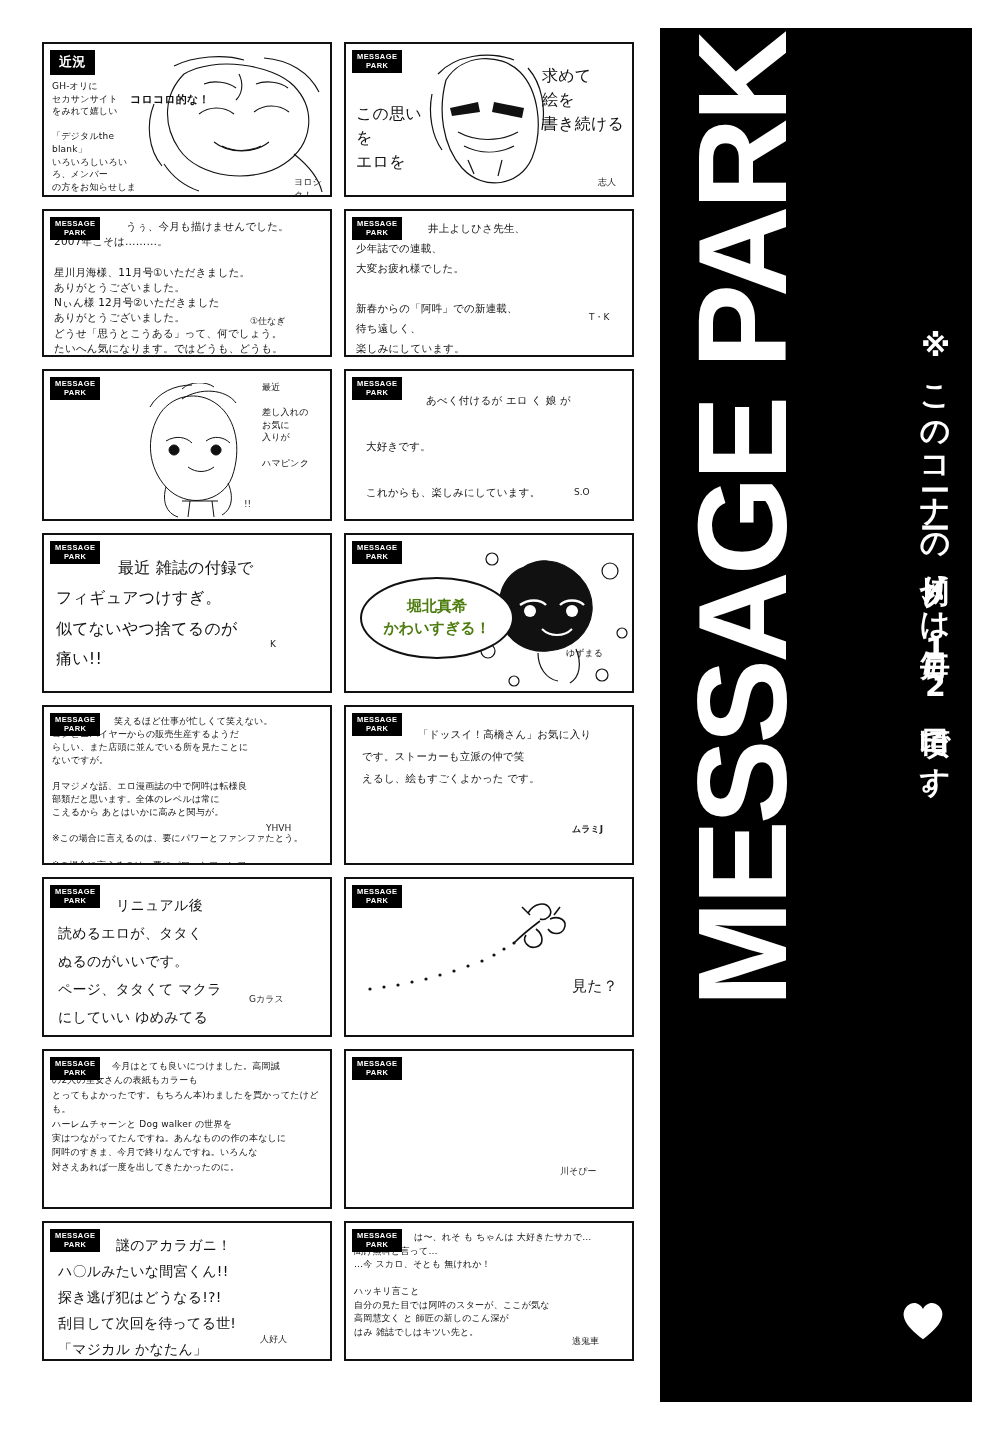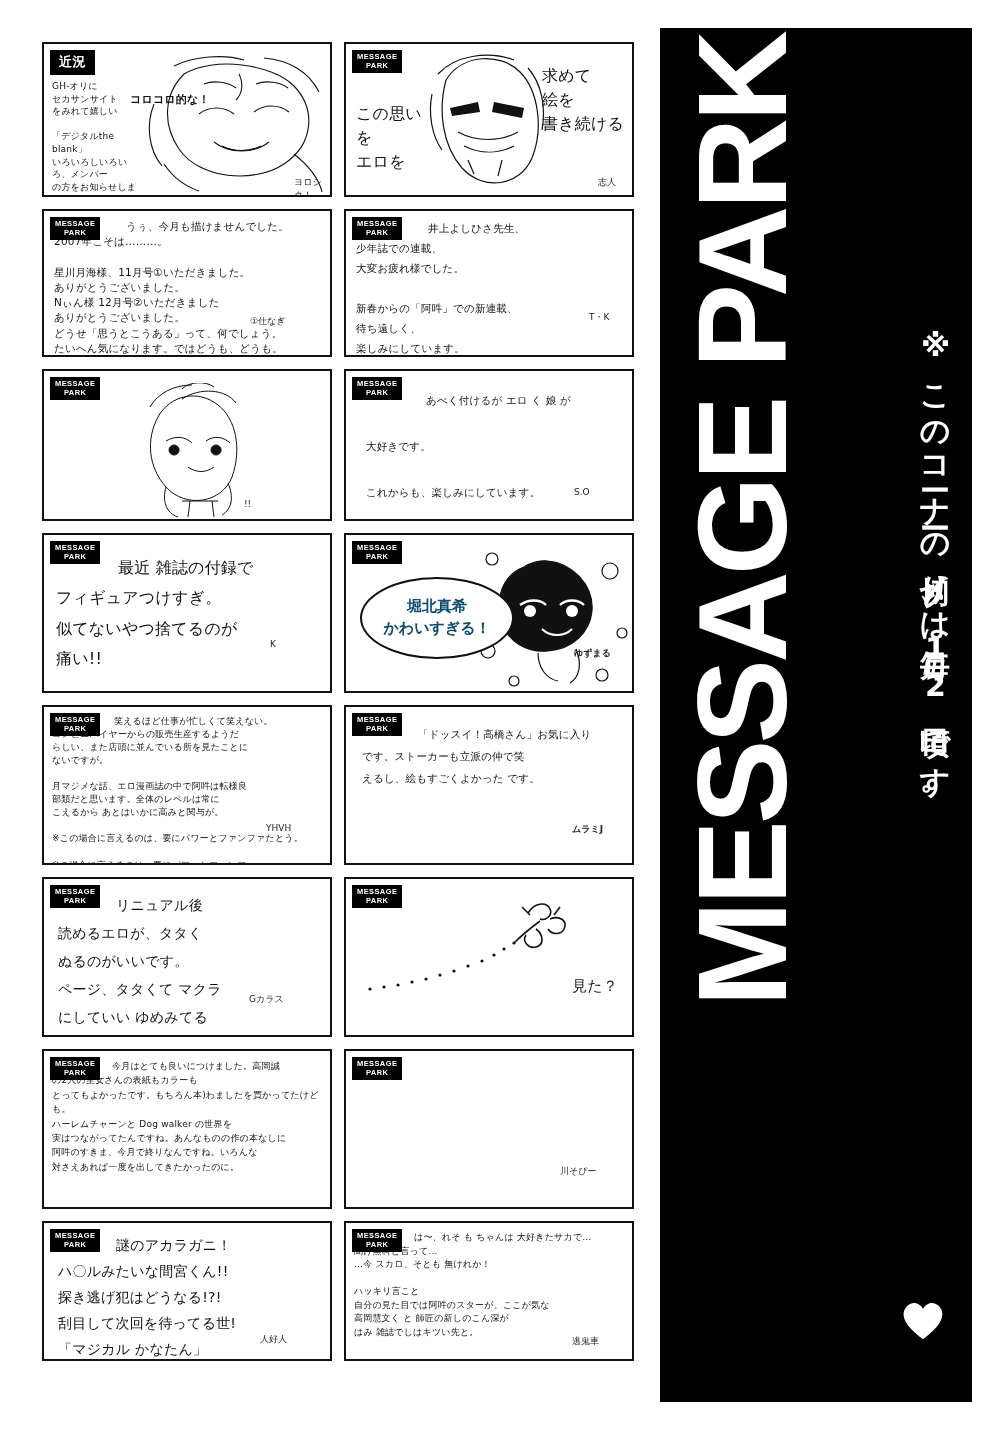--- a/index.html
+++ b/index.html
@@ -136,21 +136,21 @@
     border-radius: 50%;
     background: #fff;
     display: flex;
     align-items: center;
     justify-content: center;
     text-align: center;
     font-family: "DejaVu Sans", sans-serif;
     font-weight: bold;
     font-size: 15px;
     line-height: 1.45;
-    color: #0c4a6e;
+    color: #4d7c0f;
     white-space: pre-line;
   }
   .dotline { position: absolute; }
 </style>
 </head>
 <body>
 
 <div id="page">
 
   <div class="banner">
@@ -246,20 +246,27 @@
 
 新春からの「阿吽」での新連載、
 待ち遠しく、
 楽しみにしています。</div>
       <div class="sign" style="left:212px; top:100px;margin-left:31px;">T・K</div>
     </div>
 
     <div class="card" style="left:0px; top:327px; width:290px; height:152px;">
       <div class="stamp">MESSAGE
 PARK</div>
+      <div class="hand tiny" style="left:218px; top:10px; width:66px;">最近
+
+差し入れの
+お気に
+入りが
+
+ハマピンク</div>
       <svg class="sketch" style="left:78px; top:12px;" width="140" height="136" viewBox="0 0 140 136">
         <g fill="none" stroke="#111" stroke-width="1">
           <path d="M36 34 C24 56 26 84 44 104 C64 126 100 120 110 94 C120 66 114 36 96 22 C76 6 48 12 36 34 Z"></path>
           <path d="M44 58 C54 52 64 54 70 60"></path>
           <path d="M84 58 C92 52 102 54 108 60"></path>
           <path d="M52 62 a5 5 0 1 0 0.1 0" fill="#111"></path>
           <path d="M94 62 a5 5 0 1 0 0.1 0" fill="#111"></path>
           <path d="M66 84 C74 90 84 90 92 84"></path>
           <path d="M60 16 C78 4 104 6 114 20"></path>
           <path d="M28 24 C36 10 52 2 70 2"></path>
@@ -311,21 +318,21 @@
           <circle cx="20" cy="18" r="6"></circle>
           <circle cx="138" cy="30" r="8"></circle>
           <circle cx="150" cy="92" r="5"></circle>
           <circle cx="16" cy="110" r="7"></circle>
           <circle cx="130" cy="134" r="6"></circle>
           <circle cx="42" cy="140" r="5"></circle>
         </g>
       </svg>
       <div class="speech" style="left:14px; top:42px; width:150px; height:78px;">堀北真希
 かわいすぎる！</div>
-      <div class="sign" style="left:228px; top:112px;font-weight:bold;">ゆずまる</div>
+      <div class="sign" style="left:220px; top:112px;">ゆずまる</div>
     </div>
 
     <div class="card" style="left:0px; top:663px; width:290px; height:160px;">
       <div class="stamp">MESSAGE
 PARK</div>
       <div class="hand tiny" style="left:8px; top:8px; width:276px; text-indent:62px; line-height:1.45;">笑えるほど仕事が忙しくて笑えない。
 コンビニバイヤーからの販売生産するようだ
 らしい、また店頭に並んでいる所を見たことに
 ないですが。
 

